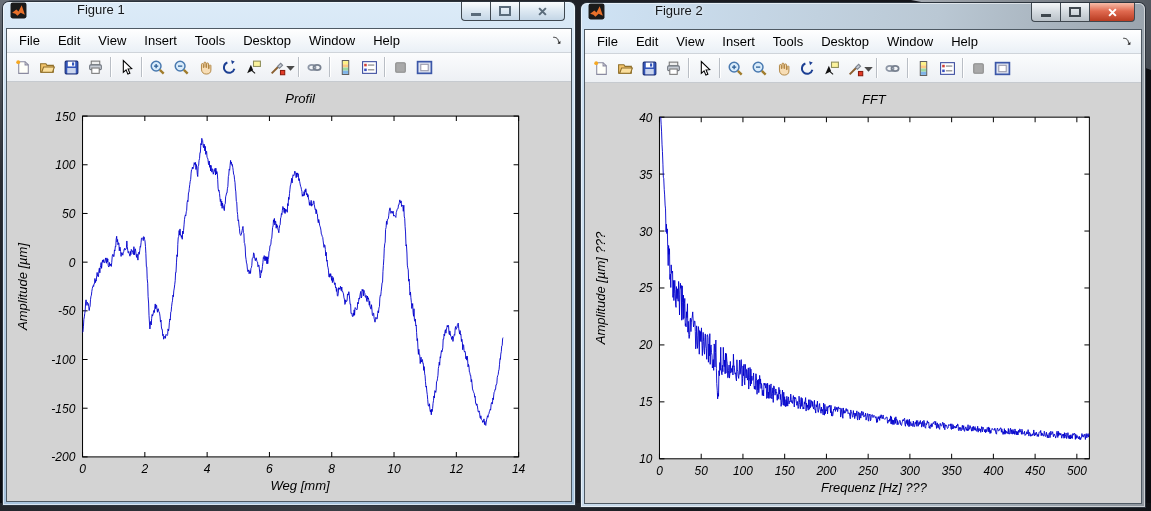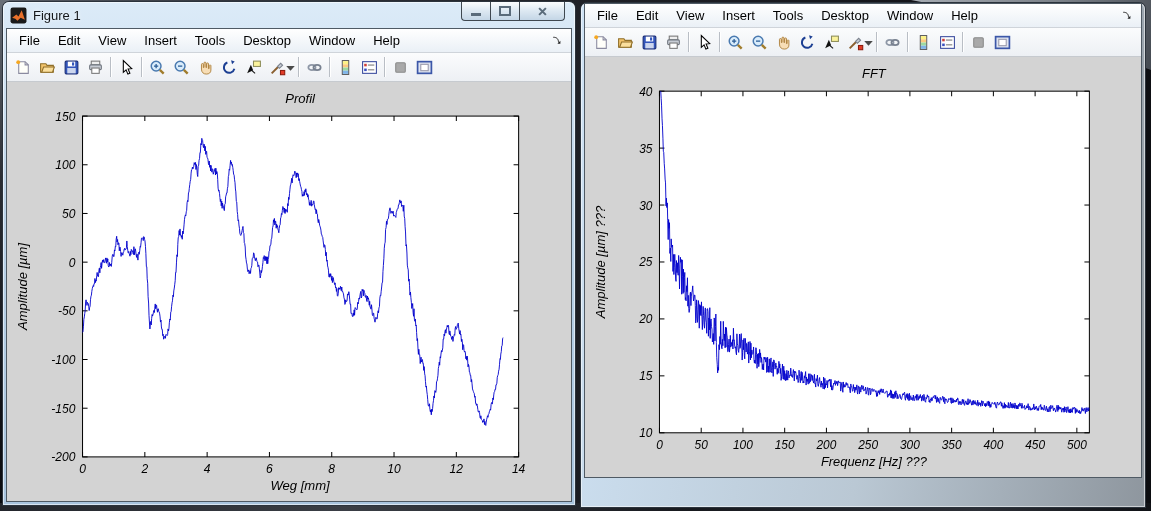--- a/index.html
+++ b/index.html
@@ -12,21 +12,21 @@
   .bg-left{position:absolute;left:0;top:0;width:9px;height:100%;
        background:linear-gradient(#6a7078,#2a2d33 35%,#101116 80%,#0a0b0f);}
   .bg-bottom{position:absolute;left:0;bottom:0;width:100%;height:8px;
        background:linear-gradient(90deg,#23262c,#3a3e45 30%,#17191e 60%,#2c2f36 85%,#101216);}
 
   .window{position:absolute;box-sizing:border-box;border-radius:6px 6px 0 0;
        padding:0 3px 3px;box-shadow:0 0 0 1px #2b333c, inset 0 0 0 1px rgba(255,255,255,.55);}
   .window.inactive{background:linear-gradient(to bottom,#dcebf8,#bdd4e9 40%,#a8c4de);}
   .window.active{background:linear-gradient(100deg,#cfe3f5 0%,#bac8d4 55%,#8e969e 100%);}
 
-  .titlebar{height:26px;display:flex;align-items:center;padding:0 4px;position:relative;}
+  .titlebar{height:26px;display:flex;padding:0 4px;position:relative;gap:44px;}
   .title-text{font-size:13px;color:#15181b;margin-left:7px;text-shadow:0 0 4px rgba(255,255,255,.9);}
   .app-icon{width:16px;height:16px;display:block;}
   .winbtns{position:absolute;top:0;right:7px;display:flex;}
   .wbtn{width:29px;height:19px;display:flex;align-items:center;justify-content:center;
         border:1px solid #3f4850;border-top:none;box-sizing:border-box;border-right-width:0;}
   .wbtn:last-child{border-right-width:1px;}
   .wbtn.min{border-radius:0 0 0 4px;}
   .wbtn.close{width:46px;border-radius:0 0 4px 0;}
   .inactive .wbtn{background:linear-gradient(#fbfdfe,#dfeaf3 45%,#c4d6e6);color:#5a6b7a;}
   .active .wbtn{background:linear-gradient(#f4f6f8,#d7dde2 45%,#b9c1c8);color:#3f474e;}
@@ -309,20 +309,40 @@
           <text x="68" y="135.64285714285714" text-anchor="end" class="tick">50</text>
           <text x="68" y="87.07142857142857" text-anchor="end" class="tick">100</text>
           <text x="68" y="38.5" text-anchor="end" class="tick">150</text>
           <polyline points="75.0,249.8 75.4,249.2 75.9,243.6 76.3,236.8 76.8,234.3 77.2,230.9 77.6,228.4 78.1,218.6 78.5,217.3 79.0,219.3 79.4,222.9 79.8,219.8 80.3,220.9 80.7,221.0 81.2,224.3 81.6,228.0 82.0,225.1 82.5,223.6 82.9,217.2 83.4,213.7 83.8,212.7 84.2,208.9 84.7,206.0 85.1,204.3 85.6,203.1 86.0,204.0 86.4,201.1 86.9,201.2 87.3,196.0 87.8,200.1 88.2,197.8 88.6,198.6 89.1,193.3 89.5,190.0 90.0,193.6 90.4,193.7 90.8,194.3 91.3,187.8 91.7,185.7 92.2,190.4 92.6,185.0 93.0,183.1 93.5,180.1 93.9,185.9 94.4,180.9 94.8,177.8 95.2,179.7 95.7,177.2 96.1,179.6 96.6,180.6 97.0,180.1 97.4,177.6 97.9,175.5 98.3,178.5 98.8,180.8 99.2,175.5 99.6,179.4 100.1,176.5 100.5,183.0 101.0,184.6 101.4,183.9 101.8,180.1 102.3,183.4 102.7,181.6 103.2,182.9 103.6,184.0 104.0,180.1 104.5,173.7 104.9,172.1 105.4,172.0 105.8,174.0 106.2,174.3 106.7,167.5 107.1,168.6 107.6,163.7 108.0,164.1 108.4,156.8 108.9,153.9 109.3,159.6 109.8,157.1 110.2,162.4 110.6,160.4 111.1,160.6 111.5,168.4 112.0,164.6 112.4,165.1 112.8,169.1 113.3,174.0 113.7,170.5 114.2,170.3 114.6,171.5 115.0,172.8 115.5,169.6 115.9,169.2 116.4,166.6 116.8,165.9 117.2,167.7 117.7,166.9 118.1,166.8 118.6,165.3 119.0,158.6 119.4,164.2 119.9,167.9 120.3,170.3 120.8,169.1 121.2,171.1 121.6,171.5 122.1,173.8 122.5,169.0 123.0,172.3 123.4,167.0 123.8,167.7 124.3,169.1 124.7,168.4 125.2,171.5 125.6,172.1 126.0,164.3 126.5,172.4 126.9,168.1 127.4,166.4 127.8,168.7 128.2,172.4 128.7,175.0 129.1,171.7 129.6,174.1 130.0,177.7 130.4,171.2 130.9,169.8 131.3,171.9 131.8,168.1 132.2,164.1 132.6,164.8 133.1,160.4 133.5,155.8 134.0,155.7 134.4,155.6 134.8,155.8 135.3,158.2 135.7,154.2 136.2,154.6 136.6,157.0 137.0,158.5 137.5,164.0 137.9,171.2 138.4,184.3 138.8,184.3 139.2,196.3 139.7,200.7 140.1,214.2 140.6,220.5 141.0,232.8 141.4,239.4 141.9,246.4 142.3,241.7 142.8,238.8 143.2,242.4 143.6,236.0 144.1,231.9 144.5,233.5 145.0,231.9 145.4,229.8 145.8,227.9 146.3,230.0 146.7,225.8 147.2,221.4 147.6,226.2 148.0,223.0 148.5,222.6 148.9,226.4 149.4,229.7 149.8,226.5 150.2,226.2 150.7,228.9 151.1,229.3 151.6,231.3 152.0,234.3 152.4,239.5 152.9,237.5 153.3,244.4 153.8,247.0 154.2,246.9 154.6,253.0 155.1,251.7 155.5,256.6 156.0,255.3 156.4,254.6 156.8,253.5 157.3,255.7 157.7,252.0 158.2,251.9 158.6,252.5 159.0,253.0 159.5,251.9 159.9,246.3 160.4,248.4 160.8,246.0 161.2,240.2 161.7,236.4 162.1,237.5 162.6,229.5 163.0,228.9 163.4,224.2 163.9,220.2 164.3,218.3 164.8,212.6 165.2,214.2 165.6,208.4 166.1,205.6 166.5,202.3 167.0,198.2 167.4,190.0 167.8,190.2 168.3,179.7 168.7,172.4 169.2,174.1 169.6,161.9 170.0,155.5 170.5,154.1 170.9,148.2 171.4,152.7 171.8,146.6 172.2,152.8 172.7,152.5 173.1,155.0 173.6,153.3 174.0,156.9 174.4,148.7 174.9,151.5 175.3,148.1 175.8,142.5 176.2,137.3 176.6,134.6 177.1,132.6 177.5,133.5 178.0,129.4 178.4,128.0 178.8,120.5 179.3,118.2 179.7,119.3 180.2,110.3 180.6,110.2 181.0,106.1 181.5,102.2 181.9,99.1 182.4,97.1 182.8,90.9 183.2,87.7 183.7,87.3 184.1,84.9 184.6,86.7 185.0,85.6 185.4,84.2 185.9,80.4 186.3,81.8 186.8,82.6 187.2,80.2 187.6,87.3 188.1,82.4 188.5,85.9 189.0,92.3 189.4,94.3 189.8,84.4 190.3,83.0 190.7,78.2 191.2,76.2 191.6,70.4 192.0,70.5 192.5,61.4 192.9,62.8 193.4,56.2 193.8,57.5 194.2,58.2 194.7,63.3 195.1,65.5 195.6,61.9 196.0,62.7 196.4,68.7 196.9,64.2 197.3,72.2 197.8,69.2 198.2,69.1 198.6,75.1 199.1,75.7 199.5,77.0 200.0,81.4 200.4,82.6 200.8,78.8 201.3,85.1 201.7,82.8 202.2,88.8 202.6,83.2 203.0,88.5 203.5,90.0 203.9,86.5 204.4,87.4 204.8,92.0 205.2,90.3 205.7,89.4 206.1,87.4 206.6,86.2 207.0,92.8 207.4,86.0 207.9,91.8 208.3,89.2 208.8,90.9 209.2,97.1 209.6,105.9 210.1,108.9 210.5,108.0 211.0,111.1 211.4,115.3 211.8,119.3 212.3,117.0 212.7,123.5 213.2,118.8 213.6,126.0 214.0,120.7 214.5,123.9 214.9,124.0 215.4,127.0 215.8,128.3 216.2,122.2 216.7,121.4 217.1,114.5 217.6,112.8 218.0,110.8 218.4,110.9 218.9,106.0 219.3,104.3 219.8,94.2 220.2,92.9 220.6,87.0 221.1,88.0 221.5,83.2 222.0,78.2 222.4,81.4 222.8,79.9 223.3,83.1 223.7,82.3 224.2,85.4 224.6,88.4 225.0,91.9 225.5,93.0 225.9,97.0 226.4,100.5 226.8,106.7 227.2,109.6 227.7,119.2 228.1,119.6 228.6,129.2 229.0,132.2 229.4,138.4 229.9,137.5 230.3,142.6 230.8,146.0 231.2,150.8 231.6,152.1 232.1,153.1 232.5,152.3 233.0,150.6 233.4,148.2 233.8,146.2 234.3,144.1 234.7,150.0 235.2,151.3 235.6,160.4 236.0,161.0 236.5,164.6 236.9,173.6 237.4,177.2 237.8,180.5 238.2,181.5 238.7,186.7 239.1,189.2 239.6,188.7 240.0,187.4 240.4,191.3 240.9,189.3 241.3,188.2 241.8,191.0 242.2,186.0 242.6,185.3 243.1,182.9 243.5,176.0 244.0,175.6 244.4,175.6 244.8,170.4 245.3,171.2 245.7,174.5 246.2,176.6 246.6,178.3 247.0,176.3 247.5,175.4 247.9,177.8 248.3,179.1 248.8,179.6 249.2,184.3 249.7,182.8 250.1,182.5 250.5,185.7 251.0,190.5 251.4,195.5 251.9,193.1 252.3,187.9 252.7,190.2 253.2,187.6 253.6,184.2 254.1,180.2 254.5,175.1 254.9,176.1 255.4,173.2 255.8,177.5 256.3,178.5 256.7,174.1 257.1,177.7 257.6,174.4 258.0,181.3 258.5,174.4 258.9,181.3 259.3,176.9 259.8,174.8 260.2,168.8 260.7,168.4 261.1,163.3 261.5,163.3 262.0,161.8 262.4,156.9 262.9,155.8 263.3,150.6 263.7,145.2 264.2,143.6 264.6,137.5 265.1,140.0 265.5,136.1 265.9,142.6 266.4,138.6 266.8,139.3 267.3,145.9 267.7,141.8 268.1,144.6 268.6,143.3 269.0,146.7 269.5,148.4 269.9,150.4 270.3,146.0 270.8,142.9 271.2,142.4 271.7,135.5 272.1,135.0 272.5,131.2 273.0,132.2 273.4,128.0 273.9,124.2 274.3,124.9 274.7,126.9 275.2,130.2 275.6,125.7 276.1,131.2 276.5,127.0 276.9,129.1 277.4,127.3 277.8,127.8 278.3,130.0 278.7,121.3 279.1,123.5 279.6,115.0 280.0,117.2 280.5,111.4 280.9,107.6 281.3,103.7 281.8,102.0 282.2,99.9 282.7,96.0 283.1,100.7 283.5,96.3 284.0,92.6 284.4,93.1 284.9,93.5 285.3,91.7 285.7,88.9 286.2,89.5 286.6,89.9 287.1,95.5 287.5,90.8 287.9,94.7 288.4,90.7 288.8,92.1 289.3,91.6 289.7,98.3 290.1,96.4 290.6,99.4 291.0,101.6 291.5,104.0 291.9,104.8 292.3,107.0 292.8,109.1 293.2,114.0 293.7,112.2 294.1,113.6 294.5,113.6 295.0,109.4 295.4,113.1 295.9,107.6 296.3,109.5 296.7,106.5 297.2,110.6 297.6,112.8 298.1,111.3 298.5,114.8 298.9,112.4 299.4,116.9 299.8,117.9 300.3,123.0 300.7,120.1 301.1,122.9 301.6,123.0 302.0,118.1 302.5,123.9 302.9,121.9 303.3,122.5 303.8,122.3 304.2,119.0 304.7,118.6 305.1,122.3 305.5,124.7 306.0,127.2 306.4,126.6 306.9,131.5 307.3,127.4 307.7,131.1 308.2,131.8 308.6,137.5 309.1,140.4 309.5,137.1 309.9,138.8 310.4,142.9 310.8,143.9 311.3,145.6 311.7,147.8 312.1,151.6 312.6,152.5 313.0,154.1 313.5,155.0 313.9,158.5 314.3,161.7 314.8,165.0 315.2,162.3 315.7,163.2 316.1,167.2 316.5,173.4 317.0,169.9 317.4,178.8 317.9,177.7 318.3,183.5 318.7,184.8 319.2,187.7 319.6,194.4 320.1,194.7 320.5,191.3 320.9,194.1 321.4,191.2 321.8,193.8 322.3,197.9 322.7,193.6 323.1,200.1 323.6,195.5 324.0,195.1 324.5,199.2 324.9,200.1 325.3,202.1 325.8,200.4 326.2,205.3 326.7,204.5 327.1,208.9 327.5,206.0 328.0,213.0 328.4,213.7 328.9,211.2 329.3,205.2 329.7,206.9 330.2,205.5 330.6,206.7 331.1,203.8 331.5,205.7 331.9,208.2 332.4,204.5 332.8,209.2 333.3,208.9 333.7,210.3 334.1,211.4 334.6,215.3 335.0,216.6 335.5,221.9 335.9,221.1 336.3,217.3 336.8,219.0 337.2,219.1 337.7,217.8 338.1,211.4 338.5,212.4 339.0,212.4 339.4,209.2 339.9,212.6 340.3,217.4 340.7,221.9 341.2,221.6 341.6,231.0 342.1,230.7 342.5,231.7 342.9,233.7 343.4,234.2 343.8,230.4 344.3,233.0 344.7,227.3 345.1,232.6 345.6,225.0 346.0,225.3 346.5,226.2 346.9,226.9 347.3,227.4 347.8,226.3 348.2,219.9 348.7,221.4 349.1,218.8 349.5,215.5 350.0,216.6 350.4,213.6 350.9,210.3 351.3,208.9 351.7,215.5 352.2,214.4 352.6,206.9 353.1,208.5 353.5,207.0 353.9,213.3 354.4,207.8 354.8,210.0 355.3,210.8 355.7,214.5 356.1,214.9 356.6,212.9 357.0,217.5 357.5,219.1 357.9,213.5 358.3,216.6 358.8,215.3 359.2,217.5 359.7,222.7 360.1,218.8 360.5,224.8 361.0,224.7 361.4,226.6 361.9,222.2 362.3,225.9 362.7,231.9 363.2,233.1 363.6,230.8 364.1,230.6 364.5,235.6 364.9,237.3 365.4,239.6 365.8,237.2 366.3,234.7 366.7,235.8 367.1,236.5 367.6,236.3 368.0,231.2 368.5,228.2 368.9,230.3 369.3,225.4 369.8,224.0 370.2,215.6 370.7,212.6 371.1,213.0 371.5,209.2 372.0,204.5 372.4,200.6 372.9,199.6 373.3,189.1 373.7,183.2 374.2,175.9 374.6,165.9 375.1,161.3 375.5,159.8 375.9,147.1 376.4,145.2 376.8,138.9 377.3,142.1 377.7,137.0 378.1,137.1 378.6,136.5 379.0,133.5 379.5,129.0 379.9,126.5 380.3,125.5 380.8,128.0 381.2,131.1 381.7,129.6 382.1,128.8 382.5,129.7 383.0,131.0 383.4,128.9 383.9,133.8 384.3,132.9 384.7,133.2 385.2,133.5 385.6,134.3 386.1,135.1 386.5,130.2 386.9,128.9 387.4,127.2 387.8,126.4 388.3,126.3 388.7,122.7 389.1,122.7 389.6,120.2 390.0,117.6 390.5,119.6 390.9,120.8 391.3,118.6 391.8,124.2 392.2,122.8 392.7,123.1 393.1,124.2 393.5,129.0 394.0,122.9 394.4,133.8 394.9,136.3 395.3,144.4 395.7,149.6 396.2,163.6 396.6,162.3 397.1,170.6 397.5,182.7 397.9,185.4 398.4,187.4 398.8,198.7 399.3,196.6 399.7,203.3 400.1,212.6 400.6,209.5 401.0,214.9 401.5,219.8 401.9,225.9 402.3,223.8 402.8,221.0 403.2,229.9 403.7,233.7 404.1,226.2 404.5,236.7 405.0,238.7 405.4,236.4 405.9,243.2 406.3,242.4 406.7,249.9 407.2,258.1 407.6,256.0 408.1,266.3 408.5,271.7 408.9,266.6 409.4,272.0 409.8,271.9 410.3,280.9 410.7,277.1 411.1,274.5 411.6,279.4 412.0,277.7 412.5,276.9 412.9,280.8 413.3,280.6 413.8,287.7 414.2,283.9 414.7,291.2 415.1,293.0 415.5,298.7 416.0,304.4 416.4,303.3 416.9,309.2 417.3,311.8 417.7,316.6 418.2,322.3 418.6,323.3 419.1,323.3 419.5,321.0 419.9,326.6 420.4,329.1 420.8,327.0 421.3,332.0 421.7,326.4 422.1,328.8 422.6,325.6 423.0,320.8 423.5,317.5 423.9,313.2 424.3,315.2 424.8,307.9 425.2,308.1 425.7,309.7 426.1,307.5 426.5,298.9 427.0,298.6 427.4,296.1 427.9,292.6 428.3,285.8 428.7,283.8 429.2,279.4 429.6,282.5 430.1,274.1 430.5,275.4 430.9,271.4 431.4,267.9 431.8,269.3 432.3,267.5 432.7,265.2 433.1,256.4 433.6,256.5 434.0,251.5 434.5,253.2 434.9,248.6 435.3,247.1 435.8,250.6 436.2,247.4 436.7,245.2 437.1,242.9 437.5,244.4 438.0,242.5 438.4,243.0 438.9,251.1 439.3,252.1 439.7,248.3 440.2,251.3 440.6,253.6 441.1,254.0 441.5,256.8 441.9,255.7 442.4,253.6 442.8,258.8 443.3,254.3 443.7,253.8 444.1,251.9 444.6,252.6 445.0,245.8 445.5,243.9 445.9,246.8 446.3,245.6 446.8,245.4 447.2,242.0 447.7,241.0 448.1,240.5 448.5,245.6 449.0,248.8 449.4,251.5 449.9,248.0 450.3,252.4 450.7,251.8 451.2,258.9 451.6,256.5 452.1,259.2 452.5,267.1 452.9,261.9 453.4,262.6 453.8,267.6 454.3,269.5 454.7,268.7 455.1,269.5 455.6,276.1 456.0,273.8 456.5,277.5 456.9,273.4 457.3,276.5 457.8,284.2 458.2,281.7 458.7,283.6 459.1,289.4 459.5,289.6 460.0,292.8 460.4,292.6 460.9,299.1 461.3,296.8 461.7,300.5 462.2,306.2 462.6,307.4 463.1,308.8 463.5,310.0 463.9,310.6 464.4,314.5 464.8,313.5 465.3,320.5 465.7,320.4 466.1,322.6 466.6,321.2 467.0,322.8 467.5,326.7 467.9,329.1 468.3,329.4 468.8,328.1 469.2,329.8 469.7,334.8 470.1,335.6 470.5,333.0 471.0,336.6 471.4,337.0 471.9,337.6 472.3,339.6 472.7,338.2 473.2,338.7 473.6,336.1 474.1,341.7 474.5,338.6 474.9,341.5 475.4,342.6 475.8,339.3 476.3,336.5 476.7,334.9 477.1,333.0 477.6,334.5 478.0,331.6 478.5,330.9 478.9,329.0 479.3,328.2 479.8,326.4 480.2,327.3 480.7,321.6 481.1,319.8 481.5,320.8 482.0,321.1 482.4,315.2 482.9,316.9 483.3,312.2 483.7,309.5 484.2,308.7 484.6,306.5 485.1,306.7 485.5,302.1 485.9,302.1 486.4,300.5 486.8,294.6 487.3,292.8 487.7,292.0 488.1,288.5 488.6,286.6 489.0,282.1 489.5,276.0 489.9,276.7 490.3,271.4 490.8,268.9 491.2,263.3 491.7,262.8 492.1,256.1 492.5,255.0" fill="none" stroke="#0000cc" stroke-width="0.9"></polyline>
         </svg>
     </div>
   </div>
 </div>
 
 <div class="window active" style="left:581px;top:3px;width:564px;height:504px;">
+  <div class="titlebar">
+    <span class="app-icon"><svg viewBox="0 0 16 16" width="17" height="17" aria-hidden="true">
+          <rect x="0.5" y="0.5" width="15" height="15" rx="2" fill="#1a1a1a"></rect>
+          <path d="M2 10l4-3 2 2 3-6 3 9-4-2-3 3-2-2z" fill="#e8702a"></path>
+        </svg></span>
+    <span class="title-text">Figure 2</span>
+    <div class="winbtns">
+      <div class="wbtn min">
+          <span class="g-min"></span>
+        </div>
+      <div class="wbtn max">
+          <span class="g-max"></span>
+        </div>
+      <div class="wbtn close">
+          <span class="g-x"><svg width="9" height="9" viewBox="0 0 8 8" aria-hidden="true">
+              <path d="M1 1l6 6M7 1l-6 6" stroke="currentColor" stroke-width="1.8"></path>
+            </svg></span>
+        </div>
+    </div>
+  </div>
   <div class="content">
     <div class="menubar">
       <div class="menu-items">
           <span class="menu-item">File</span>
           <span class="menu-item">Edit</span>
           <span class="menu-item">View</span>
           <span class="menu-item">Insert</span>
           <span class="menu-item">Tools</span>
           <span class="menu-item">Desktop</span>
           <span class="menu-item">Window</span>

